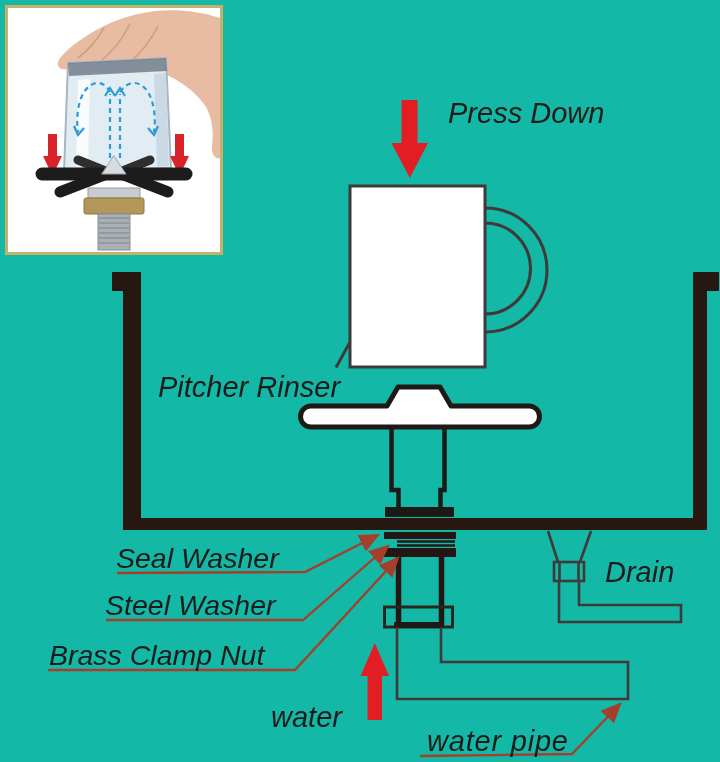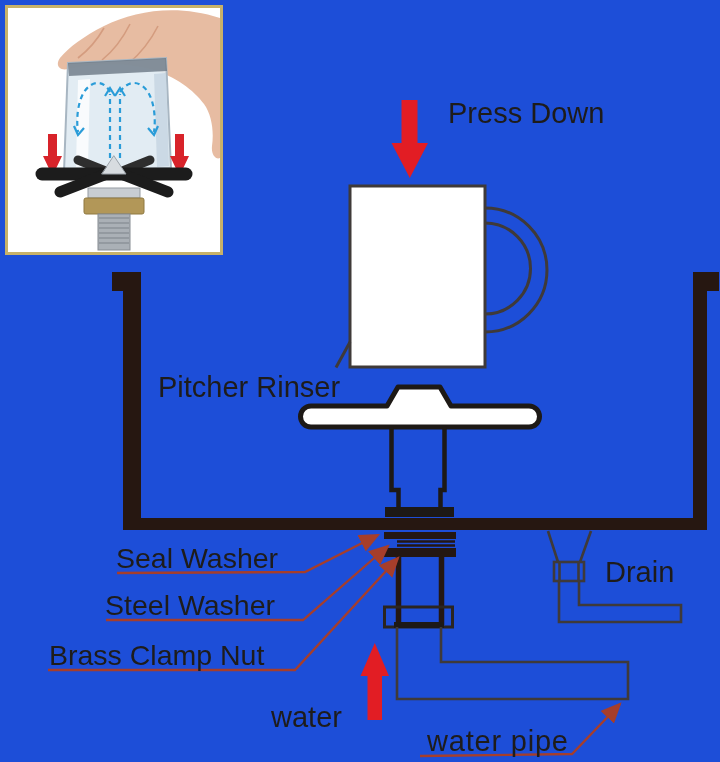--- a/index.html
+++ b/index.html
@@ -1,21 +1,22 @@
 <!DOCTYPE html>
 <html><head>
 <meta charset="utf-8">
 <style>
   html,body{margin:0;padding:0;background:#ffffff;}
   #stage{
     position:relative;
     width:720px;height:762px;
-    background:#1d4ed8;
+    background:#14b8a6;
     overflow:hidden;
     font-family:"Liberation Sans", sans-serif;
+    font-style:italic;
   }
   #diagram-svg{position:absolute;left:0;top:0;}
   #inset{
     position:absolute;left:5px;top:5px;
     width:212px;height:244px;
     border:3px solid #c7b169;
     background:#ffffff;
   }
   text{
     font-family:"Liberation Sans", sans-serif;

